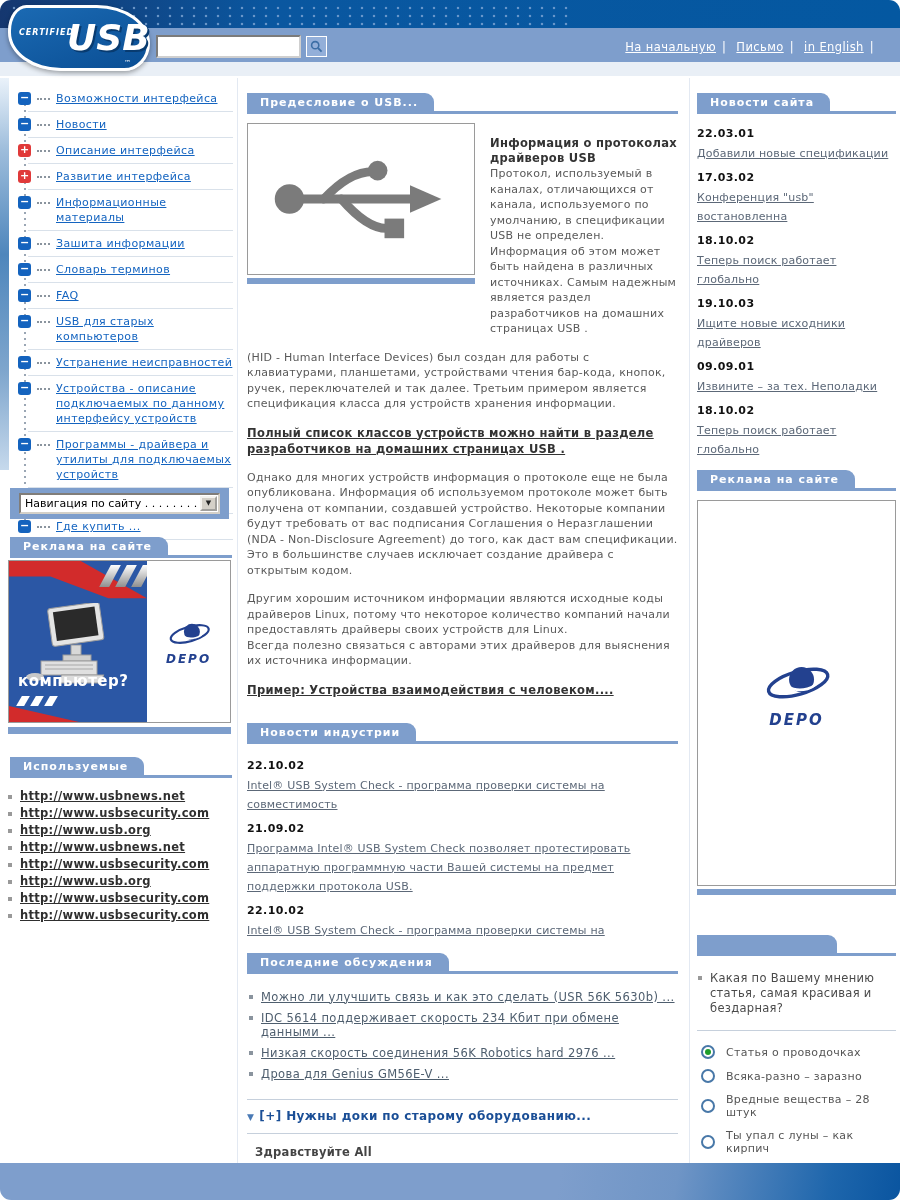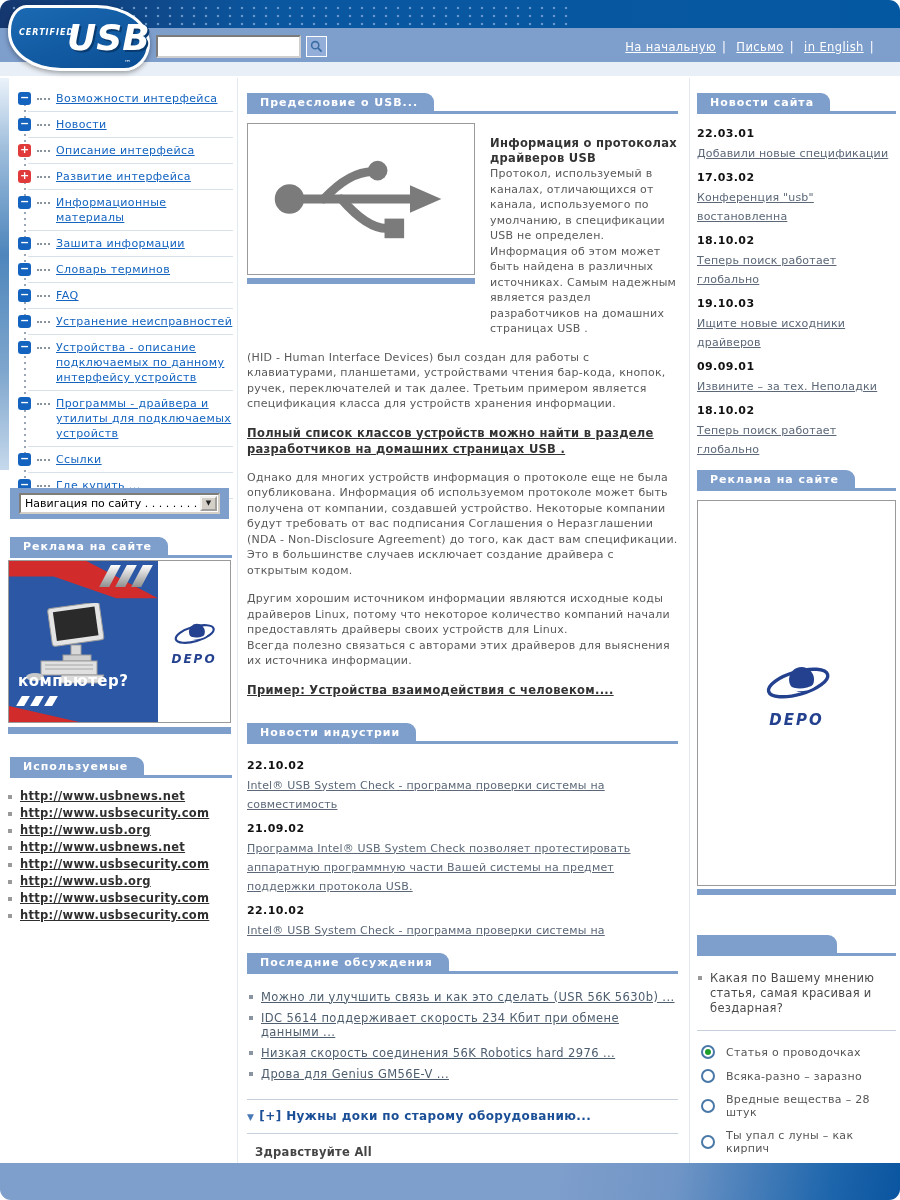--- a/index.html
+++ b/index.html
@@ -67,21 +67,21 @@
   .navsel-box { position:absolute; left:10px; top:488px; width:219px; height:31px; background:#7E9ECC; }
   .nav-select { margin:5px 9px; height:21px; background:#fff; border:2px inset #D4D0C8;
     display:flex; align-items:center; cursor:pointer; }
   .nav-select .txt { flex:1; font-size:11px; color:#000; padding-left:4px; white-space:nowrap; overflow:hidden; }
   .nav-select .arrow-btn { width:17px; height:15px; margin:1px; background:#D4D0C8;
     border:2px outset #F4F2EE; font-size:7px; line-height:11px; text-align:center; color:#222; }
 
   .left-ad-tabrow { position:absolute; left:10px; top:536px; width:222px; }
   .banner { position:absolute; left:8px; top:560px; width:223px; height:163px;
     border:1px solid #9A9A9A; display:flex; background:#fff; cursor:pointer; }
-  .banner-left { width:149px; background:#2B57A5; position:relative; overflow:hidden; }
+  .banner-left { width:138px; background:#2B57A5; position:relative; overflow:hidden; }
   .red-band { position:absolute; left:0; top:0; width:100%; height:60px; background:#D22B2B;
     clip-path:polygon(0 0,52% 0,100% 62%,72% 62%,30% 26%,0 26%); }
   .chev { position:absolute; width:10px; height:22px; background:linear-gradient(180deg,#FEFEFE,#8F8F8F);
     transform:skewX(-28deg); top:4px; }
   .chev.c1{ left:96px; } .chev.c2{ left:112px; } .chev.c3{ left:128px; }
   .banner-caption { position:absolute; left:9px; bottom:32px; color:#fff; font-weight:bold;
     font-size:15px; letter-spacing:.5px; }
   .wchev { position:absolute; width:8px; height:10px; background:#fff; transform:skewX(-30deg); bottom:16px; }
   .wchev.w1{ left:10px; } .wchev.w2{ left:24px; } .wchev.w3{ left:38px; }
   .red-corner { position:absolute; left:0; bottom:0; width:70px; height:16px; background:#D22B2B;
@@ -238,20 +238,25 @@
         <span class="leader"></span>
         <a>Словарь терминов</a>
       </div>
 
       <div class="menu-item">
         <span class="expander minus"></span>
         <span class="leader"></span>
         <a>FAQ</a>
       </div>
 
+      <div class="menu-item">
+        <span class="expander minus"></span>
+        <span class="leader"></span>
+        <a>USB для старых компьютеров</a>
+      </div>
 
       <div class="menu-item">
         <span class="expander minus"></span>
         <span class="leader"></span>
         <a>Устранение неисправностей</a>
       </div>
 
       <div class="menu-item">
         <span class="expander minus"></span>
         <span class="leader"></span>

